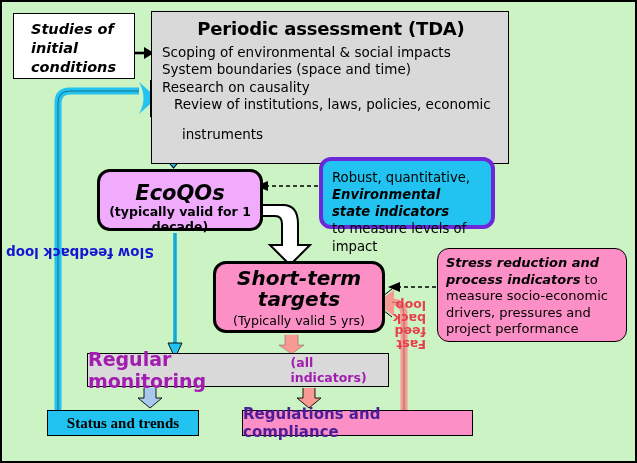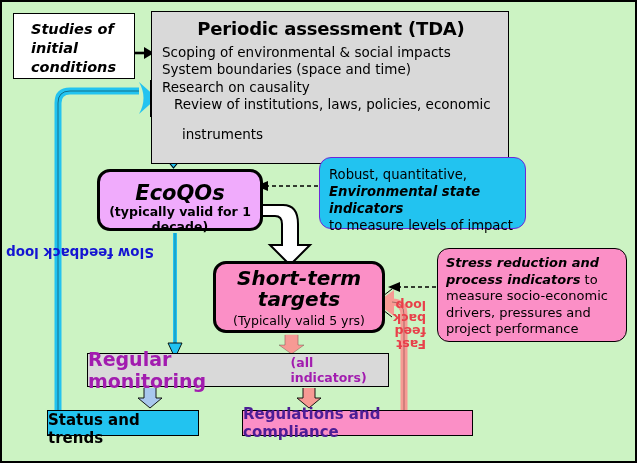--- a/index.html
+++ b/index.html
@@ -85,23 +85,23 @@
   }
   #ecoqos .eco-sub {
     font-weight: bold;
     font-size: 12.5px;
     line-height: 1.12;
     margin-top: 1px;
   }
   
   #env-ind {
     left: 317px; top: 155px;
-    width: 207px; height: 72px;
+    width: 176px; height: 72px;
     background: #22c3f0;
-    border: 1px solid #6d28d9;
+    border: 4px solid #6d28d9;
     border-radius: 12px;
     padding: 8px 9px;
     font-size: 13.2px;
     line-height: 1.30;
     color: #000000;
   }
   #env-ind .bi {
     font-weight: bold;
     font-style: italic;
   }
@@ -163,25 +163,26 @@
     font-size: 12.5px;
     margin-left: 6px;
   }
   
   #status-trends {
     left: 45px; top: 408px;
     width: 152px; height: 26px;
     background: #22c3f0;
     border: 1px solid #000000;
     display: flex;
-    align-items: flex-start;
+    align-items: center;
     justify-content: center;
     font-weight: bold;
     font-size: 15px;
     color: #000000;
+    font-family: Liberation Serif, serif;
   }
   #regulations {
     left: 240px; top: 408px;
     width: 231px; height: 26px;
     background: #fb8fc6;
     border: 1px solid #000000;
     display: flex;
     align-items: center;
     justify-content: center;
     font-weight: bold;

